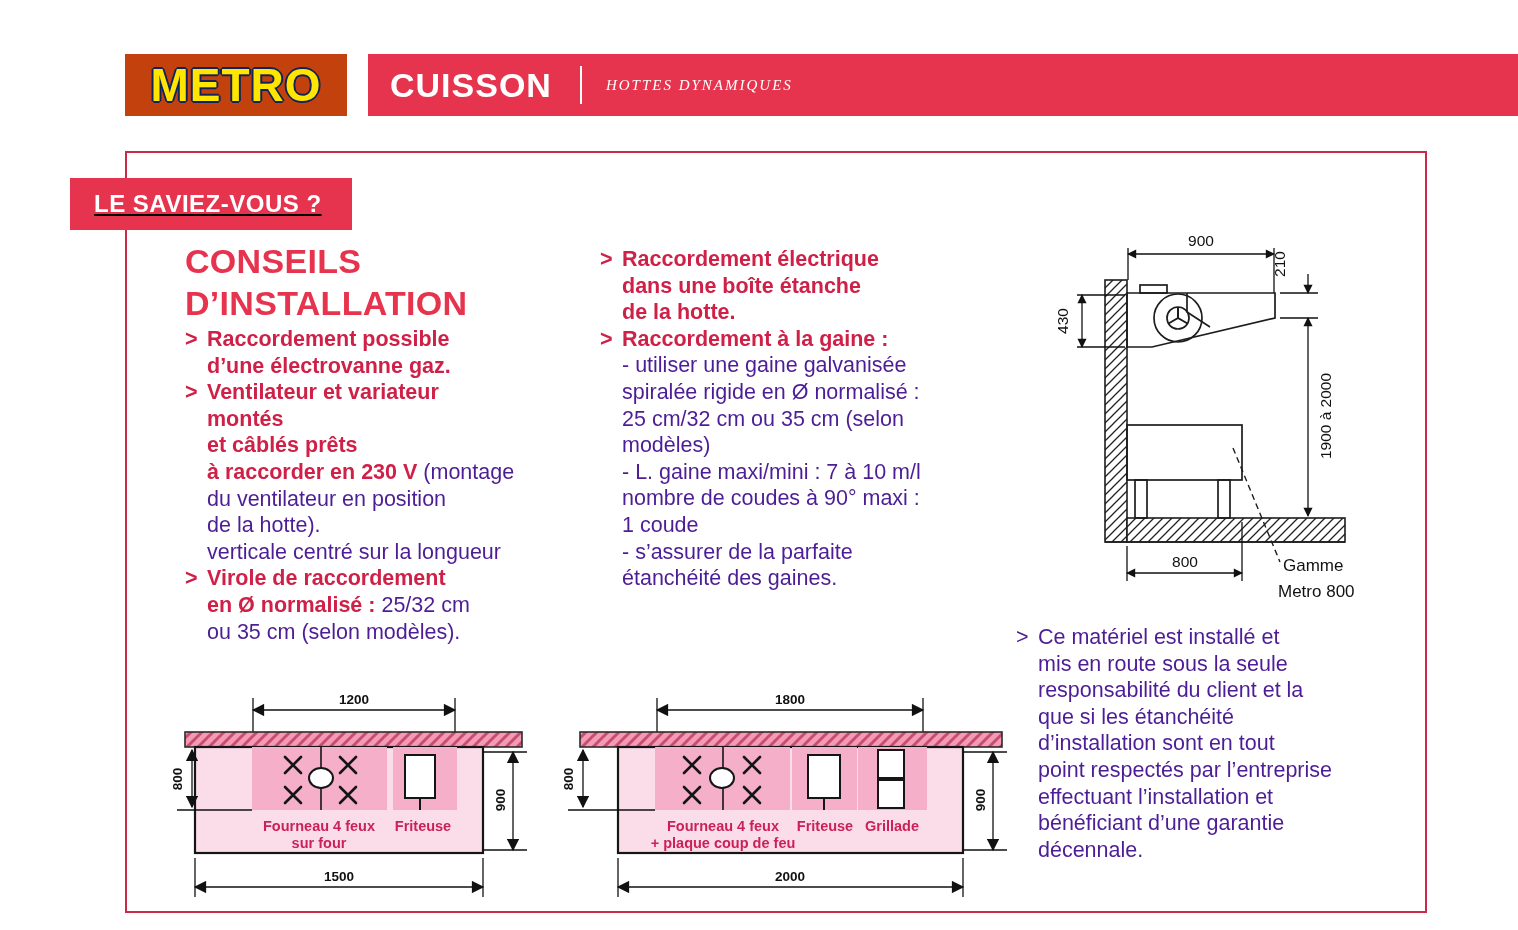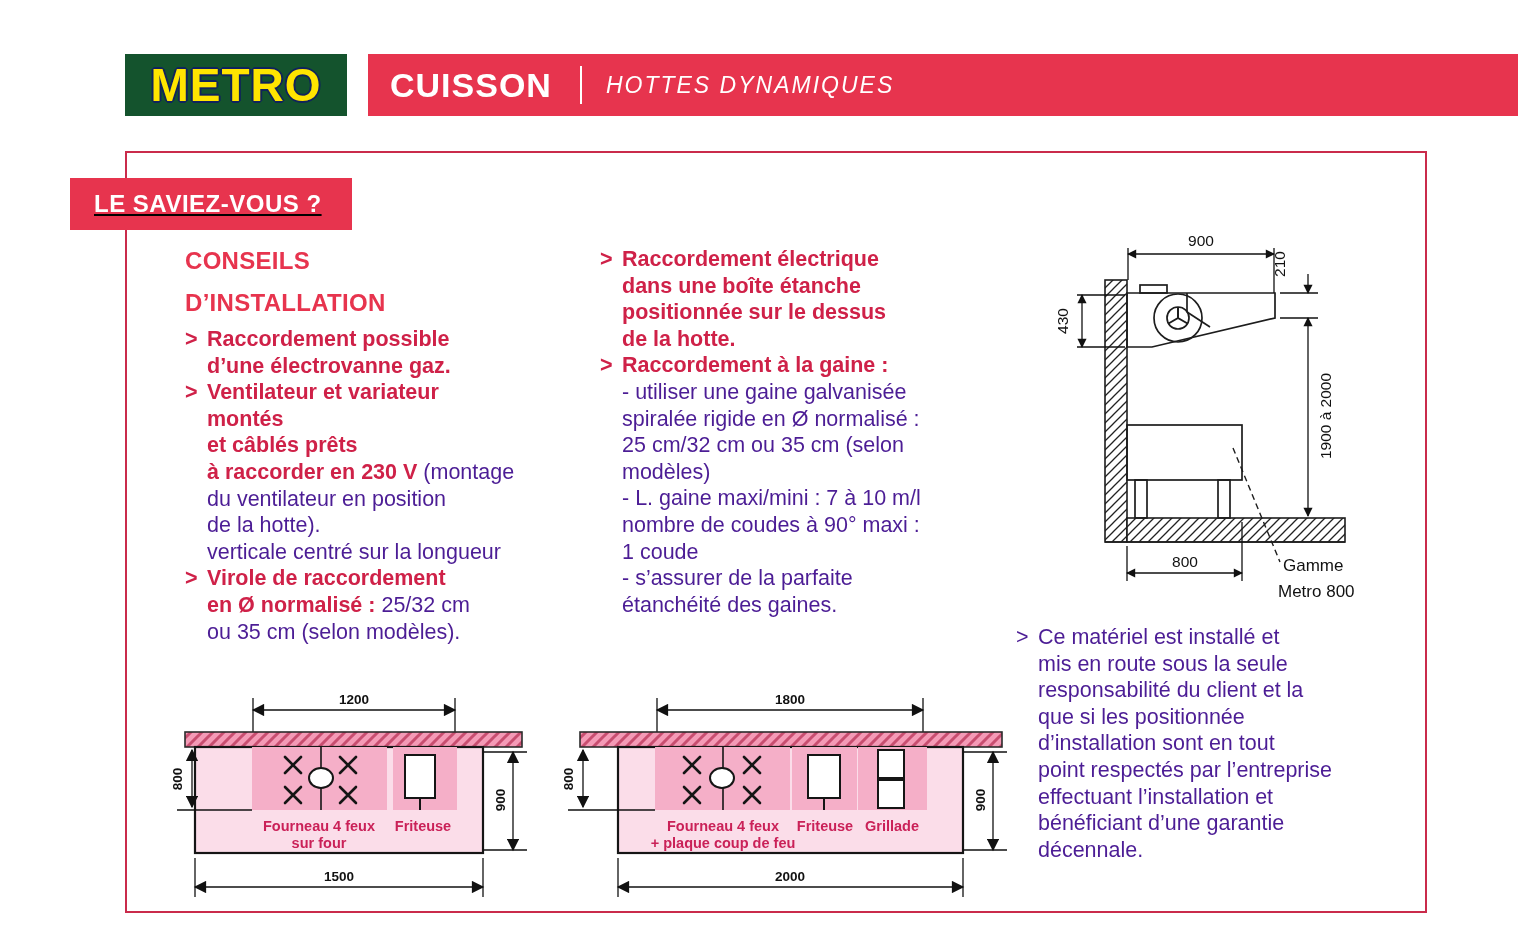--- a/index.html
+++ b/index.html
@@ -1,37 +1,37 @@
 <!DOCTYPE html>
 <html><head>
 <meta charset="utf-8">
 <style>
   html,body{margin:0;padding:0;background:#ffffff;}
   .page{position:relative;width:1518px;height:930px;background:#ffffff;overflow:hidden;
         font-family:"Liberation Sans",sans-serif;}
 
   
-  .logo{position:absolute;left:125px;top:54px;width:222px;height:62px;background:#14532d;
+  .logo{position:absolute;left:125px;top:54px;width:222px;height:62px;background:#c2410c;
         display:flex;align-items:center;justify-content:center;}
   .logo span{color:#ffe500;font-size:46px;font-weight:900;letter-spacing:1px;
         text-shadow:-2px 0 #10235c,2px 0 #10235c,0 -2px #10235c,0 2px #10235c,
                     -1px -1px #10235c,1px 1px #10235c,-1px 1px #10235c,1px -1px #10235c;}
   .redbar{position:absolute;left:368px;top:54px;width:1248px;height:62px;background:#e7344e;
         display:flex;align-items:center;}
   .cuisson{color:#ffffff;font-size:34px;font-weight:800;letter-spacing:1px;margin-left:22px;}
   .sep{display:inline-block;width:2px;height:38px;background:#ffffff;margin-left:28px;margin-right:24px;}
-  .subtitle{color:#ffffff;font-size:23px;font-style:italic;letter-spacing:2px;}
+  .subtitle{color:#ffffff;font-size:15px;font-style:italic;letter-spacing:2px;font-family:Liberation Serif, serif;}
 
   
   .contentbox{position:absolute;left:125px;top:151px;width:1302px;height:762px;
         border:2px solid #ca2b4b;box-sizing:border-box;}
   .badge{position:absolute;left:70px;top:178px;width:282px;height:52px;background:#e7344e;
         display:flex;align-items:center;text-decoration:underline;}
   .badge span{color:#ffffff;font-size:24px;font-weight:800;letter-spacing:0.5px;margin-left:24px;}
-  .heading{position:absolute;left:185px;top:240px;color:#e7344e;font-size:24px;font-weight:800;
+  .heading{position:absolute;left:185px;top:240px;color:#e7344e;font-size:34px;font-weight:800;
         line-height:42px;letter-spacing:0.3px;}
 
   
   .col{position:absolute;font-size:21.5px;line-height:26.6px;}
   .colL{left:185px;top:326px;width:400px;}
   .colM{left:600px;top:246px;width:405px;}
   .colR{left:1016px;top:624px;width:405px;}
   .bullet{display:flex;}
   .marker{width:22px;flex:0 0 22px;}
   .bbody{flex:1;}
@@ -120,21 +120,20 @@
           <div class="line"><span class="r">ou 35 cm (selon modèles).</span></div>
         </div>
       </div>
     </div>
   <div class="col colM">
       <div class="bullet">
         <span class="marker b">&gt;</span>
         <div class="bbody">
           <div class="line"><span class="b">Raccordement électrique</span></div>
           <div class="line"><span class="b">dans une boîte étanche</span></div>
-          <div class="line"><span class="b">positionnée sur le dessus</span></div>
           <div class="line"><span class="b">de la hotte.</span></div>
         </div>
       </div>
       <div class="bullet">
         <span class="marker b">&gt;</span>
         <div class="bbody">
           <div class="line"><span class="b">Raccordement à la gaine :</span></div>
           <div class="line"><span class="r">- utiliser une gaine galvanisée</span></div>
           <div class="line"><span class="r">spiralée rigide en Ø normalisé :</span></div>
           <div class="line"><span class="r">25 cm/32 cm ou 35 cm (selon</span></div>
@@ -147,21 +146,21 @@
         </div>
       </div>
     </div>
   <div class="col colR">
       <div class="bullet">
         <span class="marker r">&gt;</span>
         <div class="bbody">
           <div class="line"><span class="r">Ce matériel est installé et</span></div>
           <div class="line"><span class="r">mis en route sous la seule</span></div>
           <div class="line"><span class="r">responsabilité du client et la</span></div>
-          <div class="line"><span class="r">que si les positionnée</span></div>
+          <div class="line"><span class="r">que si les étanchéité</span></div>
           <div class="line"><span class="r">d’installation sont en tout</span></div>
           <div class="line"><span class="r">point respectés par l’entreprise</span></div>
           <div class="line"><span class="r">effectuant l’installation et</span></div>
           <div class="line"><span class="r">bénéficiant d’une garantie</span></div>
           <div class="line"><span class="r">décennale.</span></div>
         </div>
       </div>
     </div>
 
   <svg class="dsvg" style="left:1050px;top:226px" width="355" height="390" viewBox="0 0 355 390">

